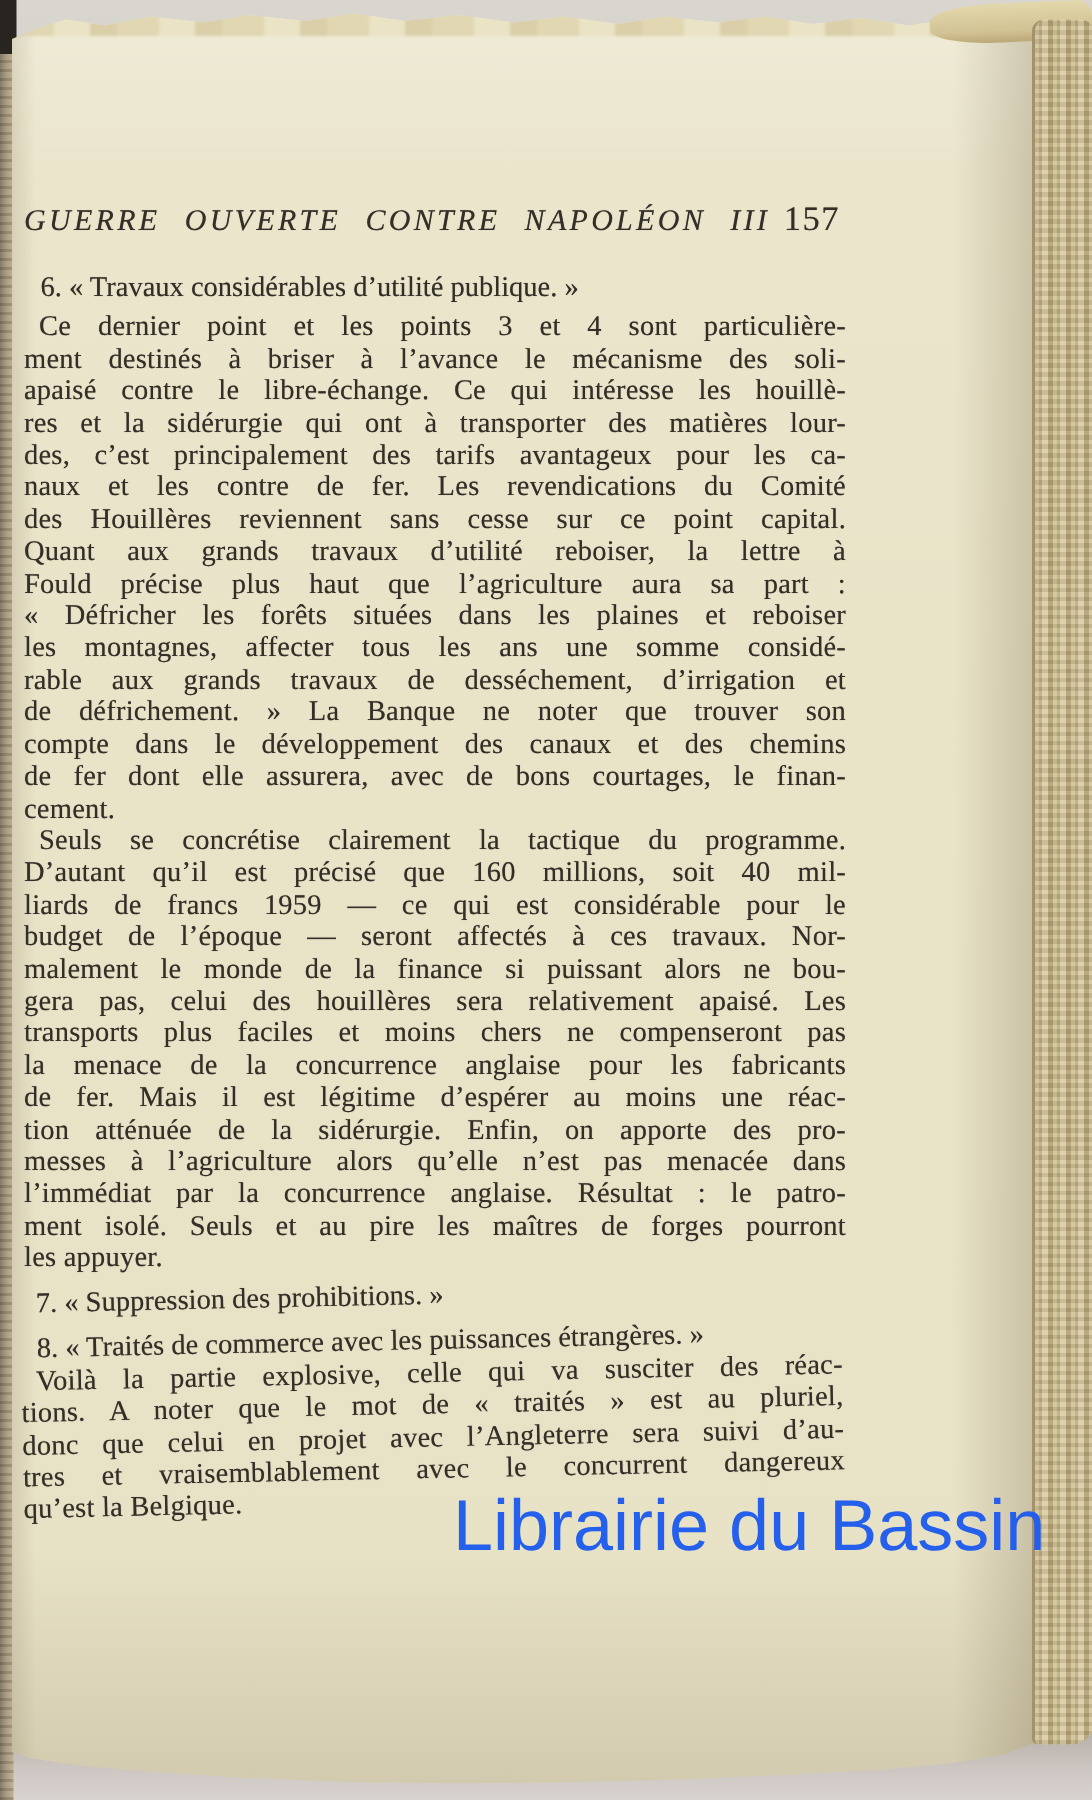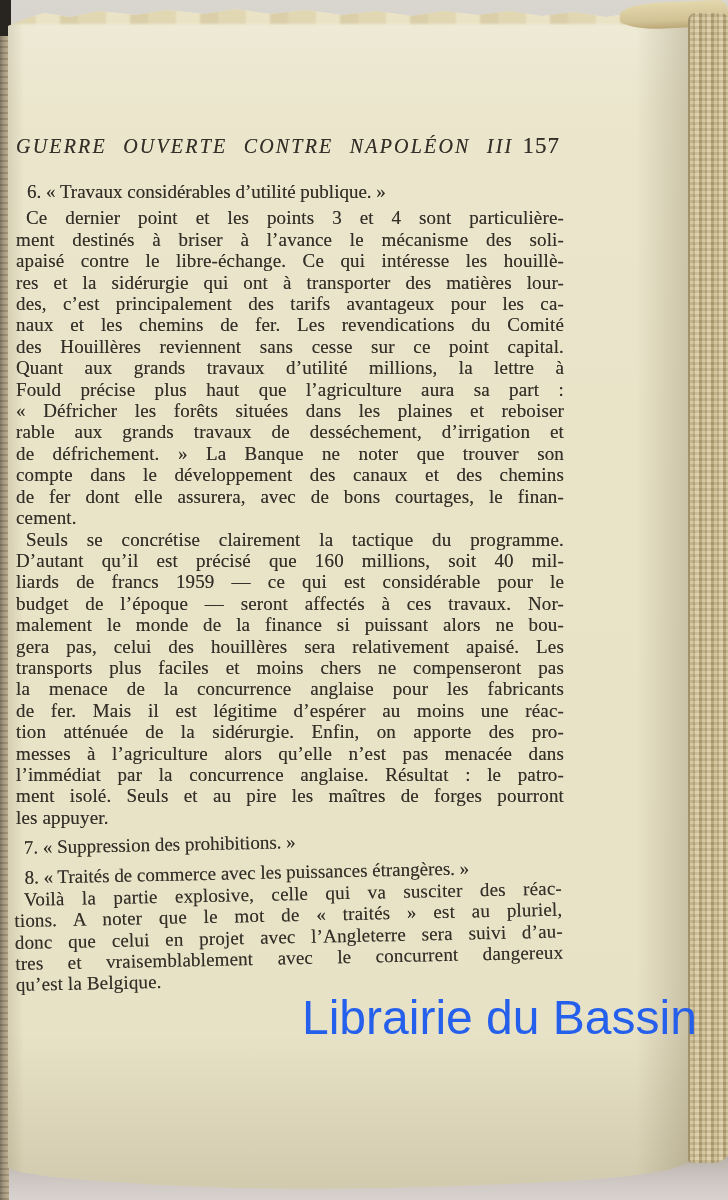--- a/index.html
+++ b/index.html
@@ -110,25 +110,26 @@
   </div>
 
   <div class="text-block ink">
     <div class="heading heading-6">6. « Travaux considérables d’utilité publique. »</div>
     <div class="para">
         <div class="line">Ce dernier point et les points 3 et 4 sont particulière-</div>
         <div class="line">ment destinés à briser à l’avance le mécanisme des soli-</div>
         <div class="line">apaisé contre le libre-échange. Ce qui intéresse les houillè-</div>
         <div class="line">res et la sidérurgie qui ont à transporter des matières lour-</div>
         <div class="line">des, c’est principalement des tarifs avantageux pour les ca-</div>
-        <div class="line">naux et les chemins de fer. Les revendications du Comité</div>
+        <div class="line">naux et les contre de fer. Les revendications du Comité</div>
         <div class="line">des Houillères reviennent sans cesse sur ce point capital.</div>
-        <div class="line">Quant aux grands travaux d’utilité millions, la lettre à</div>
+        <div class="line">Quant aux grands travaux d’utilité reboiser, la lettre à</div>
         <div class="line">Fould précise plus haut que l’agriculture aura sa part :</div>
         <div class="line">« Défricher les forêts situées dans les plaines et reboiser</div>
+        <div class="line">les montagnes, affecter tous les ans une somme considé-</div>
         <div class="line">rable aux grands travaux de desséchement, d’irrigation et</div>
         <div class="line">de défrichement. » La Banque ne noter que trouver son</div>
         <div class="line">compte dans le développement des canaux et des chemins</div>
         <div class="line">de fer dont elle assurera, avec de bons courtages, le finan-</div>
         <div class="line last">cement.</div>
       </div>
     <div class="para">
         <div class="line">Seuls se concrétise clairement la tactique du programme.</div>
         <div class="line">D’autant qu’il est précisé que 160 millions, soit 40 mil-</div>
         <div class="line">liards de francs 1959 — ce qui est considérable pour le</div>

